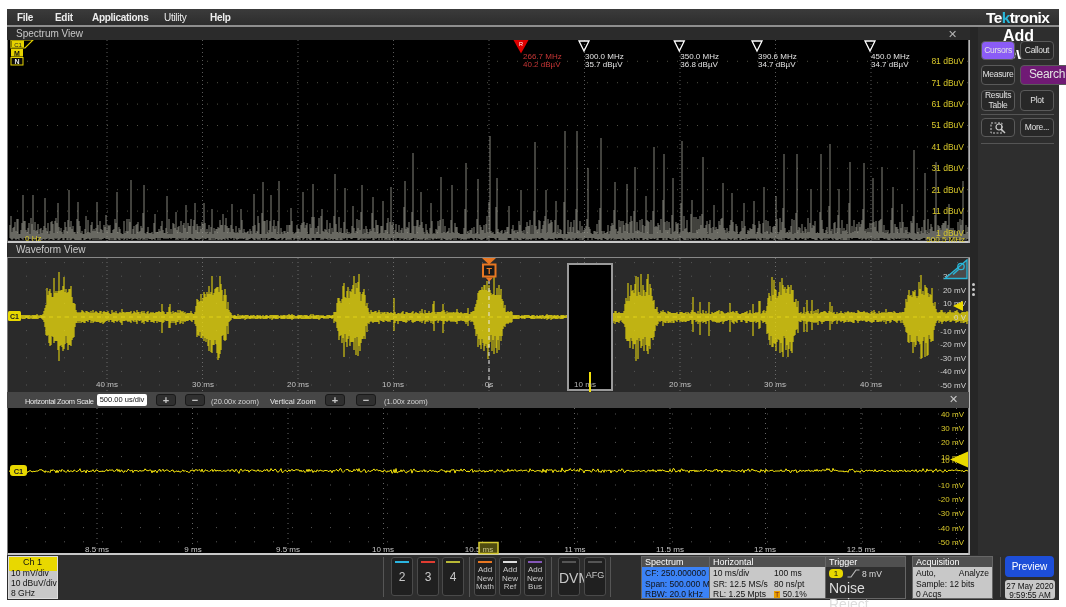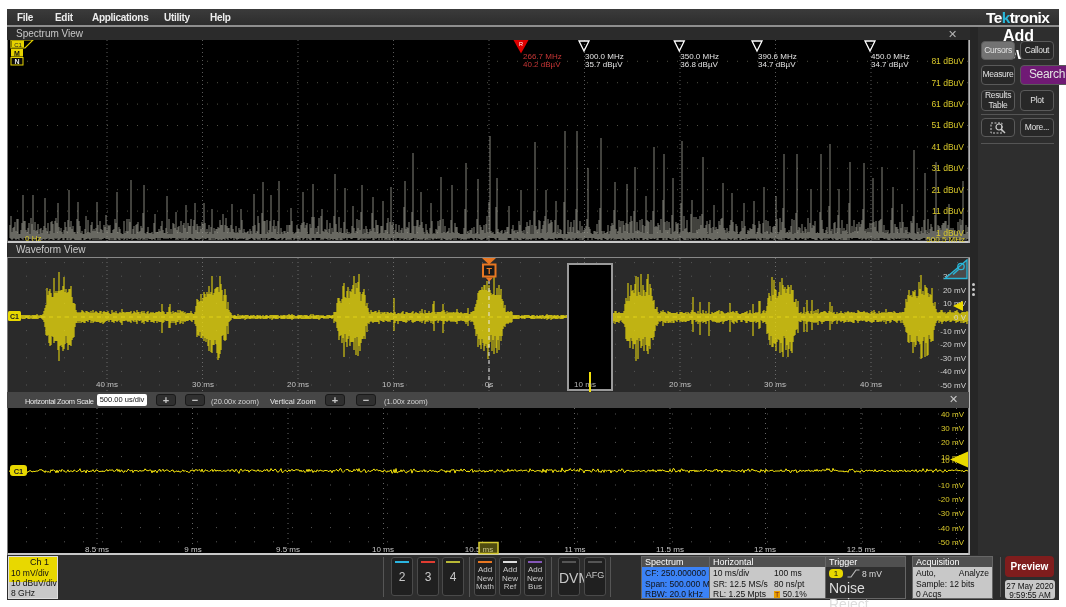--- a/index.html
+++ b/index.html
@@ -5,21 +5,21 @@
 .abs{position:absolute}
 </style></head>
 <body>
 <div class="abs" style="left:7px;top:9px;width:1052px;height:591px;background:#262626"></div>
 
 <div class="abs" style="left:7px;top:9px;width:1052px;height:16px;background:linear-gradient(#3b3b3b,#2d2d2d)"></div>
 <div class="abs" style="left:7px;top:25px;width:1052px;height:2px;background:#8e8e8e"></div>
 <div class="abs" style="left:17px;top:11.5px;color:#ededed;font-size:10px;font-weight:bold;letter-spacing:-0.3px">File</div>
 <div class="abs" style="left:55px;top:11.5px;color:#ededed;font-size:10px;font-weight:bold;letter-spacing:-0.3px">Edit</div>
 <div class="abs" style="left:92px;top:11.5px;color:#ededed;font-size:10px;font-weight:bold;letter-spacing:-0.3px">Applications</div>
-<div class="abs" style="left:164px;top:11.5px;color:#ededed;font-size:10px;font-weight:bold;letter-spacing:-0.3px">Utility</div>
+<div class="abs" style="left:164px;top:11.5px;color:#ededed;font-size:10px;font-weight:normal;letter-spacing:-0.3px">Utility</div>
 <div class="abs" style="left:210px;top:11.5px;color:#ededed;font-size:10px;font-weight:bold;letter-spacing:-0.3px">Help</div>
 <div class="abs" style="left:986px;top:9px;width:74px;color:#fff;font-size:15.5px;font-weight:bold;letter-spacing:-0.6px">Te<span style="color:#29b6d8">k</span>tronix</div>
 
 <div class="abs" style="left:7px;top:27px;width:963px;height:13px;background:#2b2b2b;color:#c8c8c8;font-size:10px;line-height:13px"><span style="padding-left:9px">Spectrum View</span></div>
 <div class="abs" style="left:948px;top:28px;color:#b4b4b4;font-size:11px">✕</div>
 <svg width="963" height="203" style="position:absolute;left:7px;top:40px;background:#000">
 <line x1="100.0" y1="0" x2="100.0" y2="203" stroke="#5a5a5a" stroke-dasharray="1 3"></line>
     <line x1="195.5" y1="0" x2="195.5" y2="203" stroke="#5a5a5a" stroke-dasharray="1 3"></line>
     <line x1="291.0" y1="0" x2="291.0" y2="203" stroke="#5a5a5a" stroke-dasharray="1 3"></line>
     <line x1="386.5" y1="0" x2="386.5" y2="203" stroke="#5a5a5a" stroke-dasharray="1 3"></line>
@@ -197,40 +197,40 @@
 <rect x="3" y="57" width="17" height="11" rx="3" fill="#e8d800"></rect>
 <text x="11.5" y="65.5" fill="#222" font-size="7.5" font-weight="bold" text-anchor="middle">C1</text>
 </svg>
 
 <div class="abs" style="left:972px;top:283px;width:3px;height:3px;background:#c8c8c8;border-radius:50%"></div>
 <div class="abs" style="left:972px;top:288px;width:3px;height:3px;background:#c8c8c8;border-radius:50%"></div>
 <div class="abs" style="left:972px;top:293px;width:3px;height:3px;background:#c8c8c8;border-radius:50%"></div>
 
 <div style="position:absolute;left:978px;top:27px;width:81px;height:528px;background:#2e2e2e"></div>
 <div style="position:absolute;left:978px;top:27px;width:81px;height:13px;color:#fff;font-size:16px;font-weight:bold;text-align:center">Add New...</div>
-<div style="position:absolute;left:981px;top:41px;width:34px;height:19px;background:#737373;border:1px solid #5a5a5a;border-radius:4px;color:#e2e2e2;font-size:8.5px;display:flex;align-items:center;justify-content:center;text-align:center;line-height:9.5px;letter-spacing:-0.3px">Cursors</div>
+<div style="position:absolute;left:981px;top:41px;width:34px;height:19px;background:#8b5cf6;border:1px solid #5a5a5a;border-radius:4px;color:#e2e2e2;font-size:8.5px;display:flex;align-items:center;justify-content:center;text-align:center;line-height:9.5px;letter-spacing:-0.3px">Cursors</div>
 <div style="position:absolute;left:1020px;top:41px;width:34px;height:19px;background:#282828;border:1px solid #5a5a5a;border-radius:4px;color:#e2e2e2;font-size:8.5px;display:flex;align-items:center;justify-content:center;text-align:center;line-height:9.5px;letter-spacing:-0.3px">Callout</div>
 <div style="position:absolute;left:981px;top:65px;width:34px;height:20px;background:#282828;border:1px solid #5a5a5a;border-radius:4px;color:#e2e2e2;font-size:8.5px;display:flex;align-items:center;justify-content:center;text-align:center;line-height:9.5px;letter-spacing:-0.3px">Measure</div>
 <div style="position:absolute;left:1020px;top:65px;width:54px;height:20px;background:#701a75;border:1px solid #5a5a5a;border-radius:4px;color:#e2e2e2;font-size:12px;display:flex;align-items:center;justify-content:center;text-align:center;line-height:9.5px;letter-spacing:-0.3px">Search</div>
 <div style="position:absolute;left:981px;top:90px;width:34px;height:21px;background:#282828;border:1px solid #5a5a5a;border-radius:4px;color:#e2e2e2;font-size:8.5px;display:flex;align-items:center;justify-content:center;text-align:center;line-height:9.5px;letter-spacing:-0.3px">Results<br>Table</div>
 <div style="position:absolute;left:1020px;top:90px;width:34px;height:21px;background:#282828;border:1px solid #5a5a5a;border-radius:4px;color:#e2e2e2;font-size:8.5px;display:flex;align-items:center;justify-content:center;text-align:center;line-height:9.5px;letter-spacing:-0.3px">Plot</div>
 <div style="position:absolute;left:981px;top:114px;width:73px;height:1px;background:#555"></div>
 <div style="position:absolute;left:981px;top:118px;width:34px;height:19px;background:#282828;border:1px solid #5a5a5a;border-radius:4px;color:#e2e2e2;font-size:8.5px;display:flex;align-items:center;justify-content:center;text-align:center;line-height:9.5px;letter-spacing:-0.3px">
     <svg width="17" height="14">
       <rect x="1" y="2" width="11" height="10" fill="none" stroke="#ccc" stroke-dasharray="2 1.5"></rect>
       <circle cx="9" cy="6" r="3" fill="none" stroke="#ccc" stroke-width="1.2"></circle>
       <line x1="11" y1="8" x2="15" y2="12" stroke="#ccc" stroke-width="1.5"></line>
     </svg>
   </div>
 <div style="position:absolute;left:1020px;top:118px;width:34px;height:19px;background:#282828;border:1px solid #5a5a5a;border-radius:4px;color:#e2e2e2;font-size:8.5px;display:flex;align-items:center;justify-content:center;text-align:center;line-height:9.5px;letter-spacing:-0.3px">More...</div>
 <div style="position:absolute;left:981px;top:143px;width:73px;height:1px;background:#555"></div>
 
 <div class="abs" style="left:7px;top:555px;width:1052px;height:45px;background:#2d2d2d"></div>
 <div class="abs" style="left:8px;top:556px;width:50px;height:43px;background:#c8c8c8;border:1px solid #ddd">
-  <div style="position:absolute;left:0;top:0;right:0;height:25px;background:#e8d800;color:#111;font-size:9px;line-height:11px;padding-left:21px">Ch 1</div>
+  <div style="position:absolute;left:0;top:0;right:0;height:14px;background:#e8d800;color:#111;font-size:9px;line-height:11px;padding-left:14px">Ch 1</div>
   <div style="position:absolute;left:2px;top:12px;color:#111;font-size:8.5px;line-height:9.8px;white-space:nowrap">10 mV/div<br>10 dBuV/div<br>8 GHz</div>
 </div>
 <div style="position:absolute;left:383px;top:557px;width:1px;height:40px;background:#555"></div>
 <div style="position:absolute;left:391px;top:557px;width:22px;height:39px;background:#202020;border:1px solid #4a4a4a;border-radius:3px">
     <div style="position:absolute;left:3px;top:3px;right:3px;height:2px;background:#2bb5e0"></div>
     <div style="position:absolute;left:0;right:0;top:12px;color:#c8c8c8;font-size:12px;text-align:center">2</div>
   </div>
 <div style="position:absolute;left:417px;top:557px;width:22px;height:39px;background:#202020;border:1px solid #4a4a4a;border-radius:3px">
     <div style="position:absolute;left:3px;top:3px;right:3px;height:2px;background:#e03c31"></div>
     <div style="position:absolute;left:0;right:0;top:12px;color:#c8c8c8;font-size:12px;text-align:center">3</div>
@@ -279,13 +279,13 @@
     </svg>
     <div style="position:absolute;left:36px;top:12px;color:#ddd;font-size:8.5px">8 mV</div>
     <div style="position:absolute;left:3px;top:23px;color:#ddd;font-size:14px">Noise Reject</div>
   </div>
 <div style="position:absolute;left:912px;top:556px;width:81px;height:43px;background:#c8c8c8;border:1px solid #666">
     <div style="position:absolute;left:0;top:0;right:0;height:10px;background:#505050;color:#fff;font-size:9px;line-height:10px;padding-left:3px">Acquisition</div>
     <div style="position:absolute;left:3px;top:11px;color:#111;font-size:8.5px;line-height:10.5px;white-space:nowrap">Auto,<br>Sample: 12 bits<br>0 Acqs</div>
     <div style="position:absolute;right:3px;top:11px;color:#111;font-size:8.5px">Analyze</div>
   </div>
 <div style="position:absolute;left:1000px;top:557px;width:1px;height:40px;background:#555"></div>
-<div class="abs" style="left:1005px;top:556px;width:49px;height:21px;background:#7f1d1d;border-radius:4px;color:#fff;font-size:10px;font-weight:bold;text-align:center;line-height:21px">Preview</div>
+<div class="abs" style="left:1005px;top:556px;width:49px;height:21px;background:#1d4ed8;border-radius:4px;color:#fff;font-size:10px;font-weight:normal;text-align:center;line-height:21px">Preview</div>
 <div class="abs" style="left:1005px;top:580px;width:50px;height:19px;background:#c8c8c8;border-radius:3px;color:#111;font-size:8.2px;text-align:center;line-height:9px;padding-top:1.5px;white-space:nowrap">27 May 2020<br>9:59:55 AM</div>
 </body></html>

